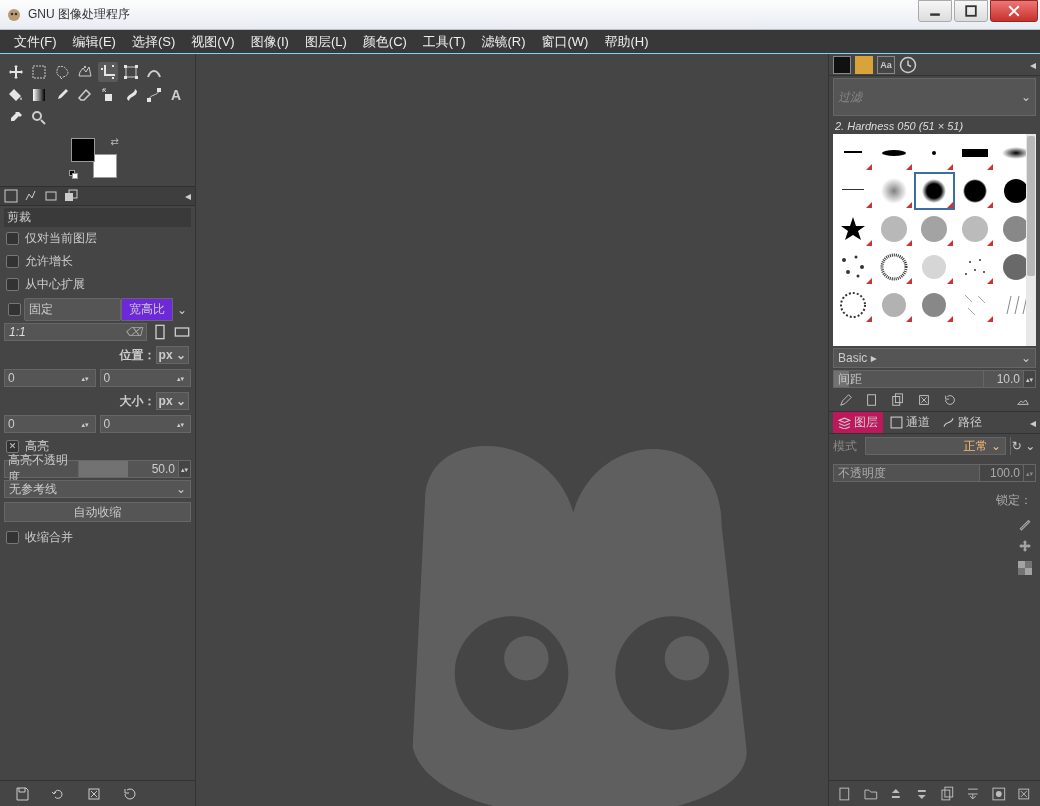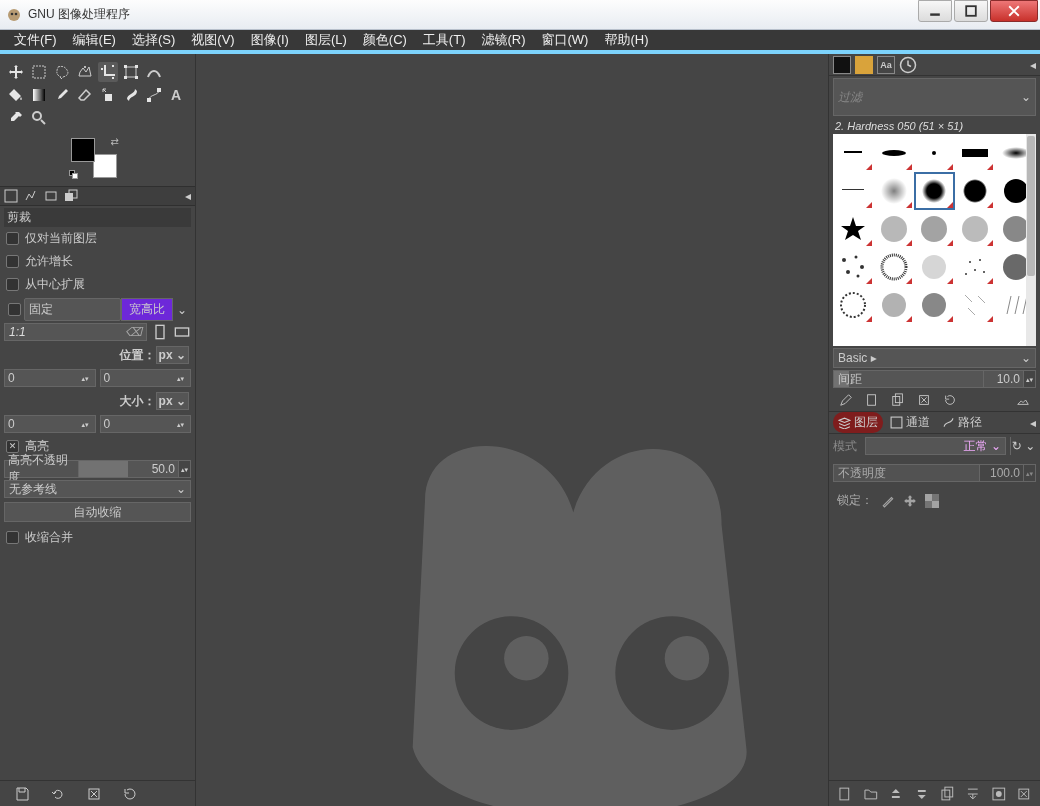--- a/index.html
+++ b/index.html
@@ -8,21 +8,21 @@
 
 .titlebar { height: 30px; background: linear-gradient(#fdfdfd,#e8ecf2); border-bottom: 1px solid #b8c0cc; display: flex; align-items: center; padding-left: 6px; position: relative; }
 .titlebar .app-icon { width: 16px; height: 16px; margin-right: 6px; }
 .titlebar .title { color: #333; font-size: 12px; }
 .win-btns { position: absolute; right: 0; top: 0; display: flex; }
 .win-btn { width: 34px; height: 22px; display: flex; align-items: center; justify-content: center; border: 1px solid #aaa; background: linear-gradient(#f7f7f7,#dcdcdc); border-radius: 0 0 3px 3px; margin-right: 2px; color:#333; }
 .win-btn.close { background: linear-gradient(#e77,#c8312b); color:#fff; border-color:#8a2c2c; width: 48px; }
 .win-btn svg { width: 12px; height: 12px; }
 
 
-.menubar { height: 24px; background: #383838; display: flex; align-items: center; padding-left: 6px; gap: 0; color: #eee; font-size: 13px; border-bottom: 4px solid #7dd3fc; }
+.menubar { height: 24px; background: #383838; display: flex; align-items: center; padding-left: 6px; gap: 0; color: #eee; font-size: 13px; border-bottom: 1px solid #7dd3fc; }
 .menubar span { padding: 3px 8px; cursor: default; }
 
 
 .workarea { display: flex; height: calc(806px - 30px - 24px); }
 .left-panel { width: 196px; background: #454545; display: flex; flex-direction: column; border-right: 1px solid #333; }
 .center { flex: 1; background: #454545; position: relative; overflow: hidden; }
 .right-panel { width: 212px; background: #454545; display: flex; flex-direction: column; border-left: 1px solid #333; }
 
 
 .toolbox { padding: 8px 6px 2px 6px; }
@@ -96,32 +96,32 @@
 .basic-dd{height:20px;background:#555;border:1px solid #666;margin:2px 4px 0 4px;display:flex;align-items:center;padding:0 4px;position:relative;}
 .basic-dd .dd-arr{position:absolute;right:4px;}
 .spacing-row{display:flex;margin:2px 4px 0 4px;height:18px;}
 .spacing-row .lbl{flex:1;border:1px solid #666;background:linear-gradient(to right,#727272 10%,#555 10%);padding:8px 4px;display:flex;align-items:center;font-family:Liberation Mono, monospace;}
 .spacing-row .val{width:40px;border:1px solid #666;border-left:none;background:#555;display:flex;align-items:center;justify-content:flex-end;padding:0 3px;}
 .spacing-row .arrs{width:12px;border:1px solid #666;border-left:none;display:flex;flex-direction:column;align-items:center;justify-content:center;font-size:7px;line-height:1;}
 .brush-actions{height:24px;display:flex;align-items:center;gap:12px;padding:0 10px;border-bottom:1px solid #333;}
 
 .layer-tabs{height:22px;display:flex;align-items:center;padding:0 4px;border-bottom:1px solid #333;gap:2px;position:relative;}
 .ltab{display:flex;align-items:center;gap:3px;padding:2px 5px;color:#ccc;}
-.ltab.active{background:#7f1d1d;border-radius:10px;}
+.ltab.active{background:#be185d;}
 .ltab .ic{width:13px;height:13px;}
 .layer-opts{padding:2px 4px;}
 .mode-row{display:flex;align-items:center;height:20px;gap:4px;}
 .mode-row .ml{color:#888;width:28px;}
-.mode-dd{flex:1;background:#555;border:1px solid #666;height:18px;display:flex;align-items:center;justify-content:flex-end;padding:0 4px;color:#f0abfc;}
+.mode-dd{flex:1;background:#555;border:1px solid #666;height:18px;display:flex;align-items:center;justify-content:flex-end;padding:0 4px;color:#fdba74;}
 .mode-reset{width:26px;height:18px;display:flex;align-items:center;justify-content:center;border-left:1px solid #666;color:#ccc;}
 .opac-row{display:flex;height:18px;margin:8px 0;}
 .opac-row .lbl{flex:1;border:1px solid #666;background:#525252;padding:0 4px;display:flex;align-items:center;color:#aaa;}
 .opac-row .val{width:44px;border:1px solid #666;border-left:none;display:flex;align-items:center;justify-content:flex-end;padding:0 3px;color:#aaa;}
 .opac-row .arrs{width:12px;border:1px solid #666;border-left:none;display:flex;flex-direction:column;align-items:center;justify-content:center;font-size:7px;line-height:1;color:#888;}
-.lock-row{display:flex;align-items:center;gap:8px;padding:2px 4px;color:#aaa;}
+.lock-row{display:flex;align-items:flex-end;gap:8px;padding:2px 4px;color:#aaa;flex-direction:column;}
 .lock-row .ic{width:14px;height:14px;opacity:.7;}
 
 .layers-list{flex:1;background:#454545;}
 .layer-actions{height:26px;display:flex;align-items:center;gap:10px;padding:0 8px;border-top:1px solid #333;}
 .layer-actions .la-ic{width:16px;height:16px;color:#bbb;}
 
 svg{fill:currentColor;}
 </style>
 </head>
 <body>

